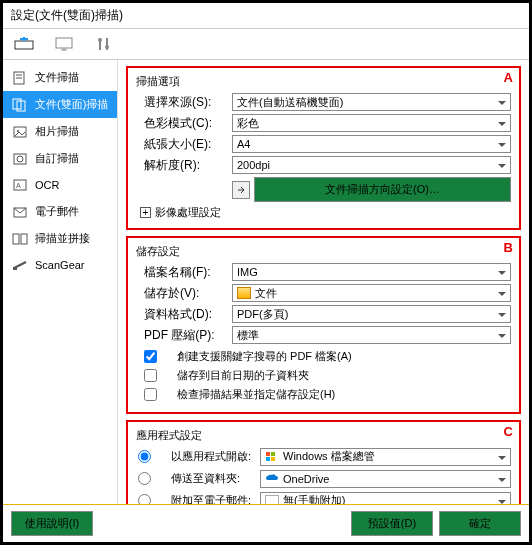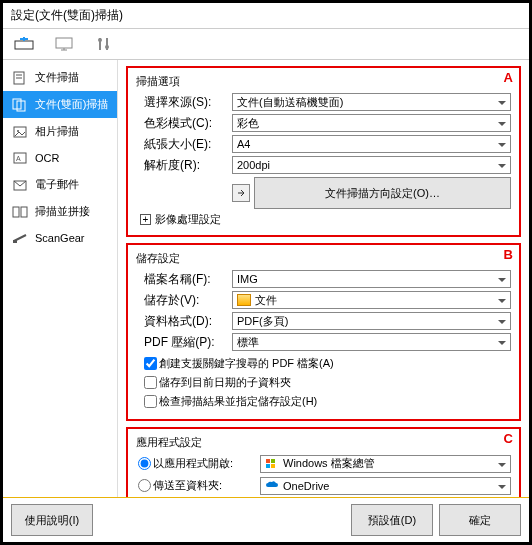--- a/index.html
+++ b/index.html
@@ -15,22 +15,22 @@
 .sidebar-item .icn { width: 18px; height: 14px; display: inline-flex; align-items: center; justify-content: center; }
 .content { flex: 1; padding: 6px 8px; overflow-y: auto; }
 .section { border: 2px solid #e60000; padding: 6px 8px 8px; margin-bottom: 6px; position: relative; }
 .section-label { position: absolute; right: 6px; top: 2px; color: #e60000; font-weight: bold; font-size: 13px; }
 .section-title { font-size: 11px; margin-bottom: 4px; }
 .row { display: flex; align-items: center; margin: 3px 0; gap: 4px; }
 .row-label { width: 92px; padding-left: 8px; font-size: 12px; }
 .combo { flex: 1; height: 18px; border: 1px solid #888; background: #fff; display: flex; align-items: center; padding: 0 4px; font-size: 11px; position: relative; }
 .combo::after { content: ""; position: absolute; right: 4px; top: 7px; border-left: 4px solid transparent; border-right: 4px solid transparent; border-top: 4px solid #555; }
 .combo .ci { width: 14px; height: 12px; margin-right: 4px; display: inline-block; }
-.btn { height: 32px; border: 1px solid #888; background: #e5e5e5; padding: 0 10px; font-size: 11px; display: inline-flex; align-items: center; justify-content: center; cursor: pointer; }
-.checkbox-row, .radio-row { display: flex; align-items: center; gap: 2px; padding: 2px 0 2px 8px; font-size: 11px; }
+.btn { height: 25px; border: 1px solid #888; background: #15803d; padding: 0 10px; font-size: 11px; display: inline-flex; align-items: center; justify-content: center; cursor: pointer; }
+.checkbox-row, .radio-row { display: flex; align-items: center; gap: 20px; padding: 2px 0 2px 8px; font-size: 11px; }
 .checkbox-row input, .radio-row input { margin: 0; }
 .expand { display: inline-flex; align-items: center; gap: 4px; padding-left: 4px; font-size: 11px; cursor: pointer; }
 .expand .box { width: 11px; height: 11px; border: 1px solid #555; display: inline-flex; align-items: center; justify-content: center; font-size: 10px; line-height: 1; }
 .footer { border-top: 1px solid #eab308; padding: 6px 8px; display: flex; gap: 6px; }
 .footer .spacer { flex: 1; }
 .footer .btn { width: 82px; }
 .square-btn { width: 18px; height: 18px; border: 1px solid #888; background: #f0f0f0; display: inline-flex; align-items: center; justify-content: center; font-size: 11px; cursor: pointer; }
 .ci-folder { background: linear-gradient(#ffe082,#ffb300); border: 1px solid #cc8400; }
 .ci-win { background: #fff; }
 .ci-od { background: #fff; }
@@ -95,20 +95,29 @@
               <circle cx="6" cy="6" r="1" fill="#555"></circle>
               <path d="M3 11 L7 7 L10 10 L13 7" fill="none" stroke="#555"></path>
             </svg>
           </span>
         <span>相片掃描</span>
       </div>
       <div class="sidebar-item">
         <span class="icn">
             <svg width="16" height="14">
               <rect x="2" y="2" width="12" height="10" fill="none" stroke="#555"></rect>
+              <circle cx="8" cy="7" r="3" fill="none" stroke="#555"></circle>
+            </svg>
+          </span>
+        <span>自訂掃描</span>
+      </div>
+      <div class="sidebar-item">
+        <span class="icn">
+            <svg width="16" height="14">
+              <rect x="2" y="2" width="12" height="10" fill="none" stroke="#555"></rect>
               <text x="4" y="10" font-size="7" fill="#555">A</text>
             </svg>
           </span>
         <span>OCR</span>
       </div>
       <div class="sidebar-item">
         <span class="icn">
             <svg width="16" height="14">
               <rect x="2" y="3" width="12" height="9" fill="none" stroke="#555"></rect>
               <path d="M2 3 L8 8 L14 3" fill="none" stroke="#555"></path>

